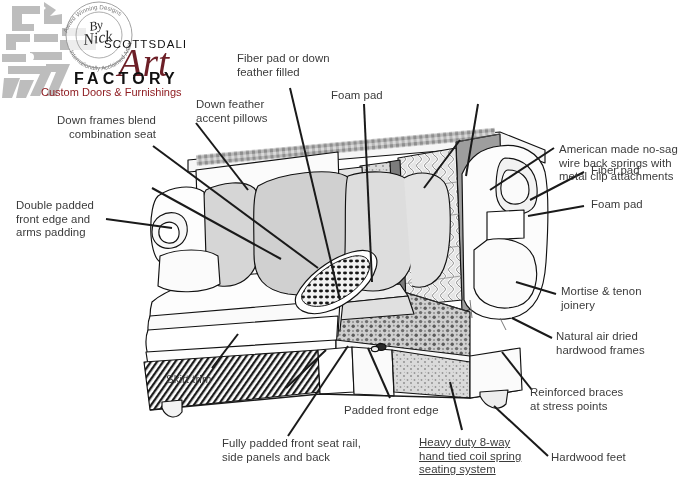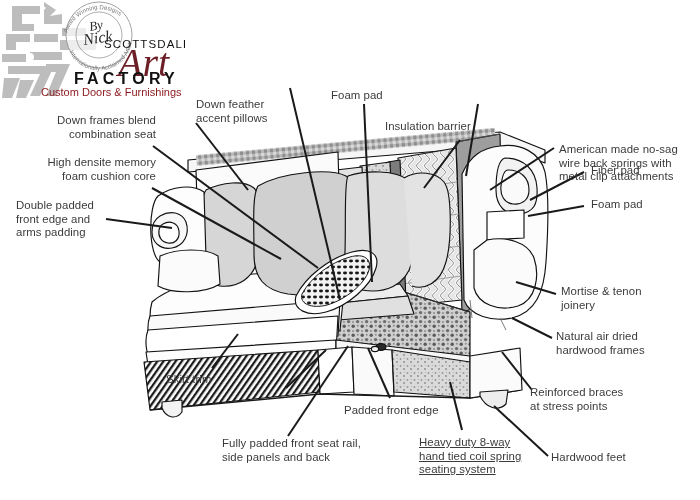--- a/index.html
+++ b/index.html
@@ -227,34 +227,33 @@
       <line x1="288" y1="436" x2="348" y2="346"></line>
       <line x1="390" y1="398" x2="368" y2="348"></line>
       <line x1="286" y1="388" x2="326" y2="350"></line>
       <line x1="212" y1="368" x2="238" y2="334"></line>
     </g>
   </svg>
 
   <div class="lbl r" style="left:6px;top:114px;width:150px;">Down frames blend
 combination seat</div>
 
-  <div class="lbl r" style="left:6px;top:156px;width:150px;">High densite memory
-foam cushion core</div>
 
   <div class="lbl" style="left:16px;top:199px;width:94px;">Double padded
 front edge and
 arms padding</div>
 
   <div class="lbl" style="left:196px;top:98px;width:110px;">Down feather
 accent pillows</div>
 
+  <div class="lbl" style="left:237px;top:52px;width:130px;">Fiber pad or down
+feather filled</div>
 
   <div class="lbl" style="left:331px;top:89px;width:72px;">Foam pad</div>
 
-  <div class="lbl" style="left:385px;top:120px;width:110px;">Insulation barrier</div>
 
 
   <div class="lbl" style="left:559px;top:100px;width:138px;margin-top:43px;">American made no-sag
 wire back springs with
 metal clip attachments</div>
 
   <div class="lbl" style="left:591px;top:164px;width:90px;">Fiber pad</div>
 
   <div class="lbl" style="left:591px;top:198px;width:90px;">Foam pad</div>
 

